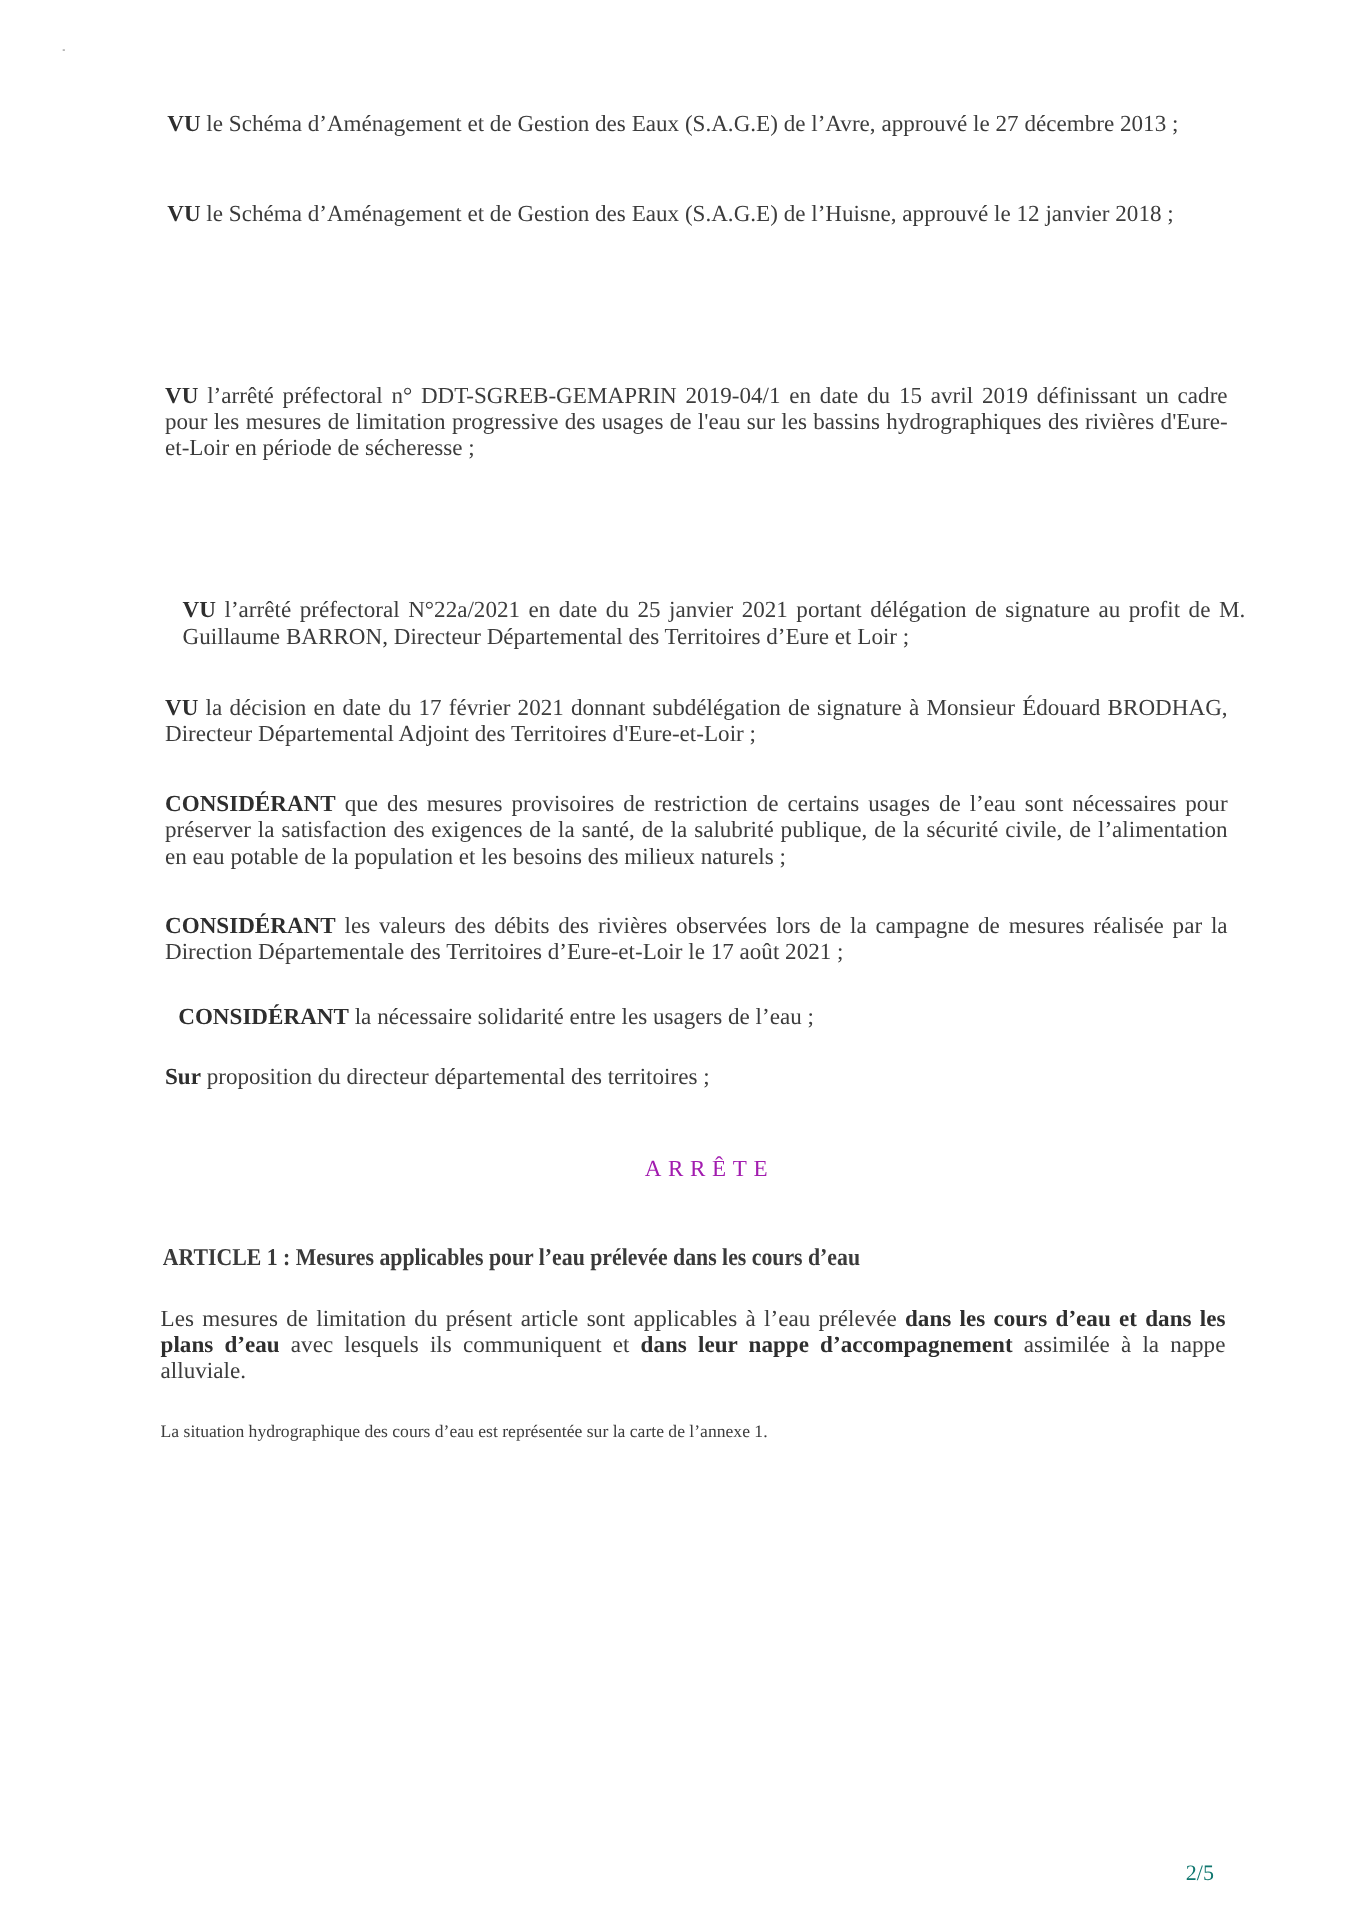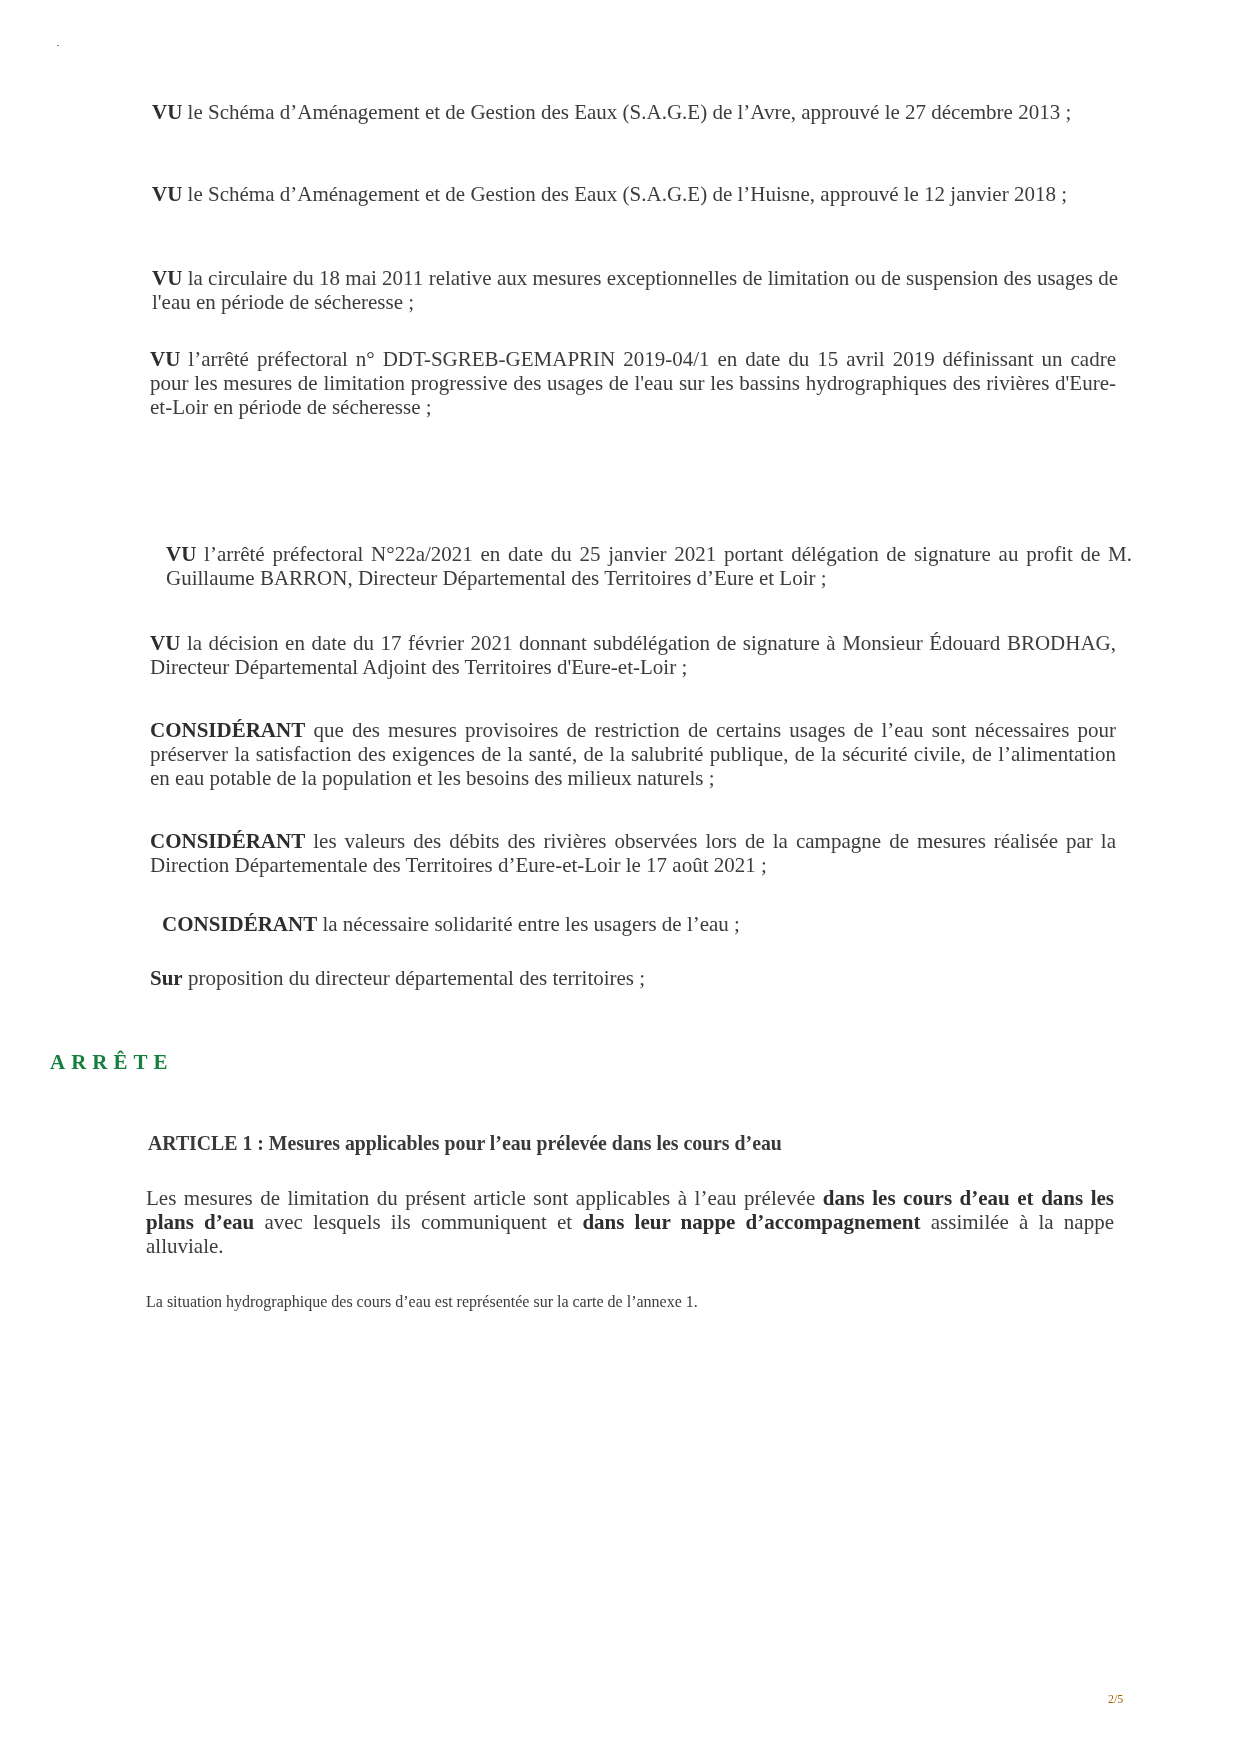--- a/index.html
+++ b/index.html
@@ -32,44 +32,45 @@
   }
   .para b {
     font-weight: bold;
     color: #2e2e2e;
   }
   .heading-arrete {
     position: absolute;
     left: 0;
     width: 1240px;
     top: 1050px;
+    text-align: center;
     font-size: 21px;
-    font-weight: bold;
+    font-weight: normal;
     letter-spacing: 6px;
-    color: #15803d;
+    color: #a21caf;
     padding-left: 50px;
     box-sizing: border-box;
   }
   .article-title {
     position: absolute;
     left: 148px;
     top: 1130px;
     font-size: 22px;
     font-weight: bold;
     color: #3a3a3a;
     transform-origin: left top;
     transform: scaleX(0.9);
     white-space: nowrap;
   }
   .page-number {
     position: absolute;
-    left: 1108px;
+    left: 1078px;
     top: 1692px;
-    font-size: 12px;
-    color: #a16207;
+    font-size: 20px;
+    color: #0f766e;
   }
   .scan-dot {
     position: absolute;
     left: 57px;
     top: 45px;
     width: 2px;
     height: 1px;
     background: #888;
   }
 </style>
@@ -80,23 +81,20 @@
   <div class="scan-dot"></div>
 
   <div class="para" style="left:152px; top:100px; width:966px;">
     <b>VU</b><span> le Schéma d’Aménagement et de Gestion des Eaux (S.A.G.E) de l’Avre, approuvé le 27 décembre 2013 ;</span>
   </div>
 
   <div class="para" style="left:152px; top:182px; width:966px;">
     <b>VU</b><span> le Schéma d’Aménagement et de Gestion des Eaux (S.A.G.E) de l’Huisne, approuvé le 12 janvier 2018 ;</span>
   </div>
 
-  <div class="para" style="left:152px; top:266px; width:966px;">
-    <b>VU</b><span> la circulaire du 18 mai 2011 relative aux mesures exceptionnelles de limitation ou de suspension des usages de l'eau en période de sécheresse ;</span>
-  </div>
 
   <div class="para" style="left:150px; top:347px; width:966px;">
     <b>VU</b><span> l’arrêté préfectoral n° DDT-SGREB-GEMAPRIN 2019-04/1 en date du 15 avril 2019 définissant un cadre pour les mesures de limitation progressive des usages de l'eau sur les bassins hydrographiques des rivières d'Eure-et-Loir en période de sécheresse ;</span>
   </div>
 
 
   <div class="para" style="left:150px; top:542px; width:966px;margin-left:16px;">
     <b>VU</b><span> l’arrêté préfectoral N°22a/2021 en date du 25 janvier 2021 portant délégation de signature au profit de M. Guillaume BARRON, Directeur Départemental des Territoires d’Eure et Loir ;</span>
   </div>
 

